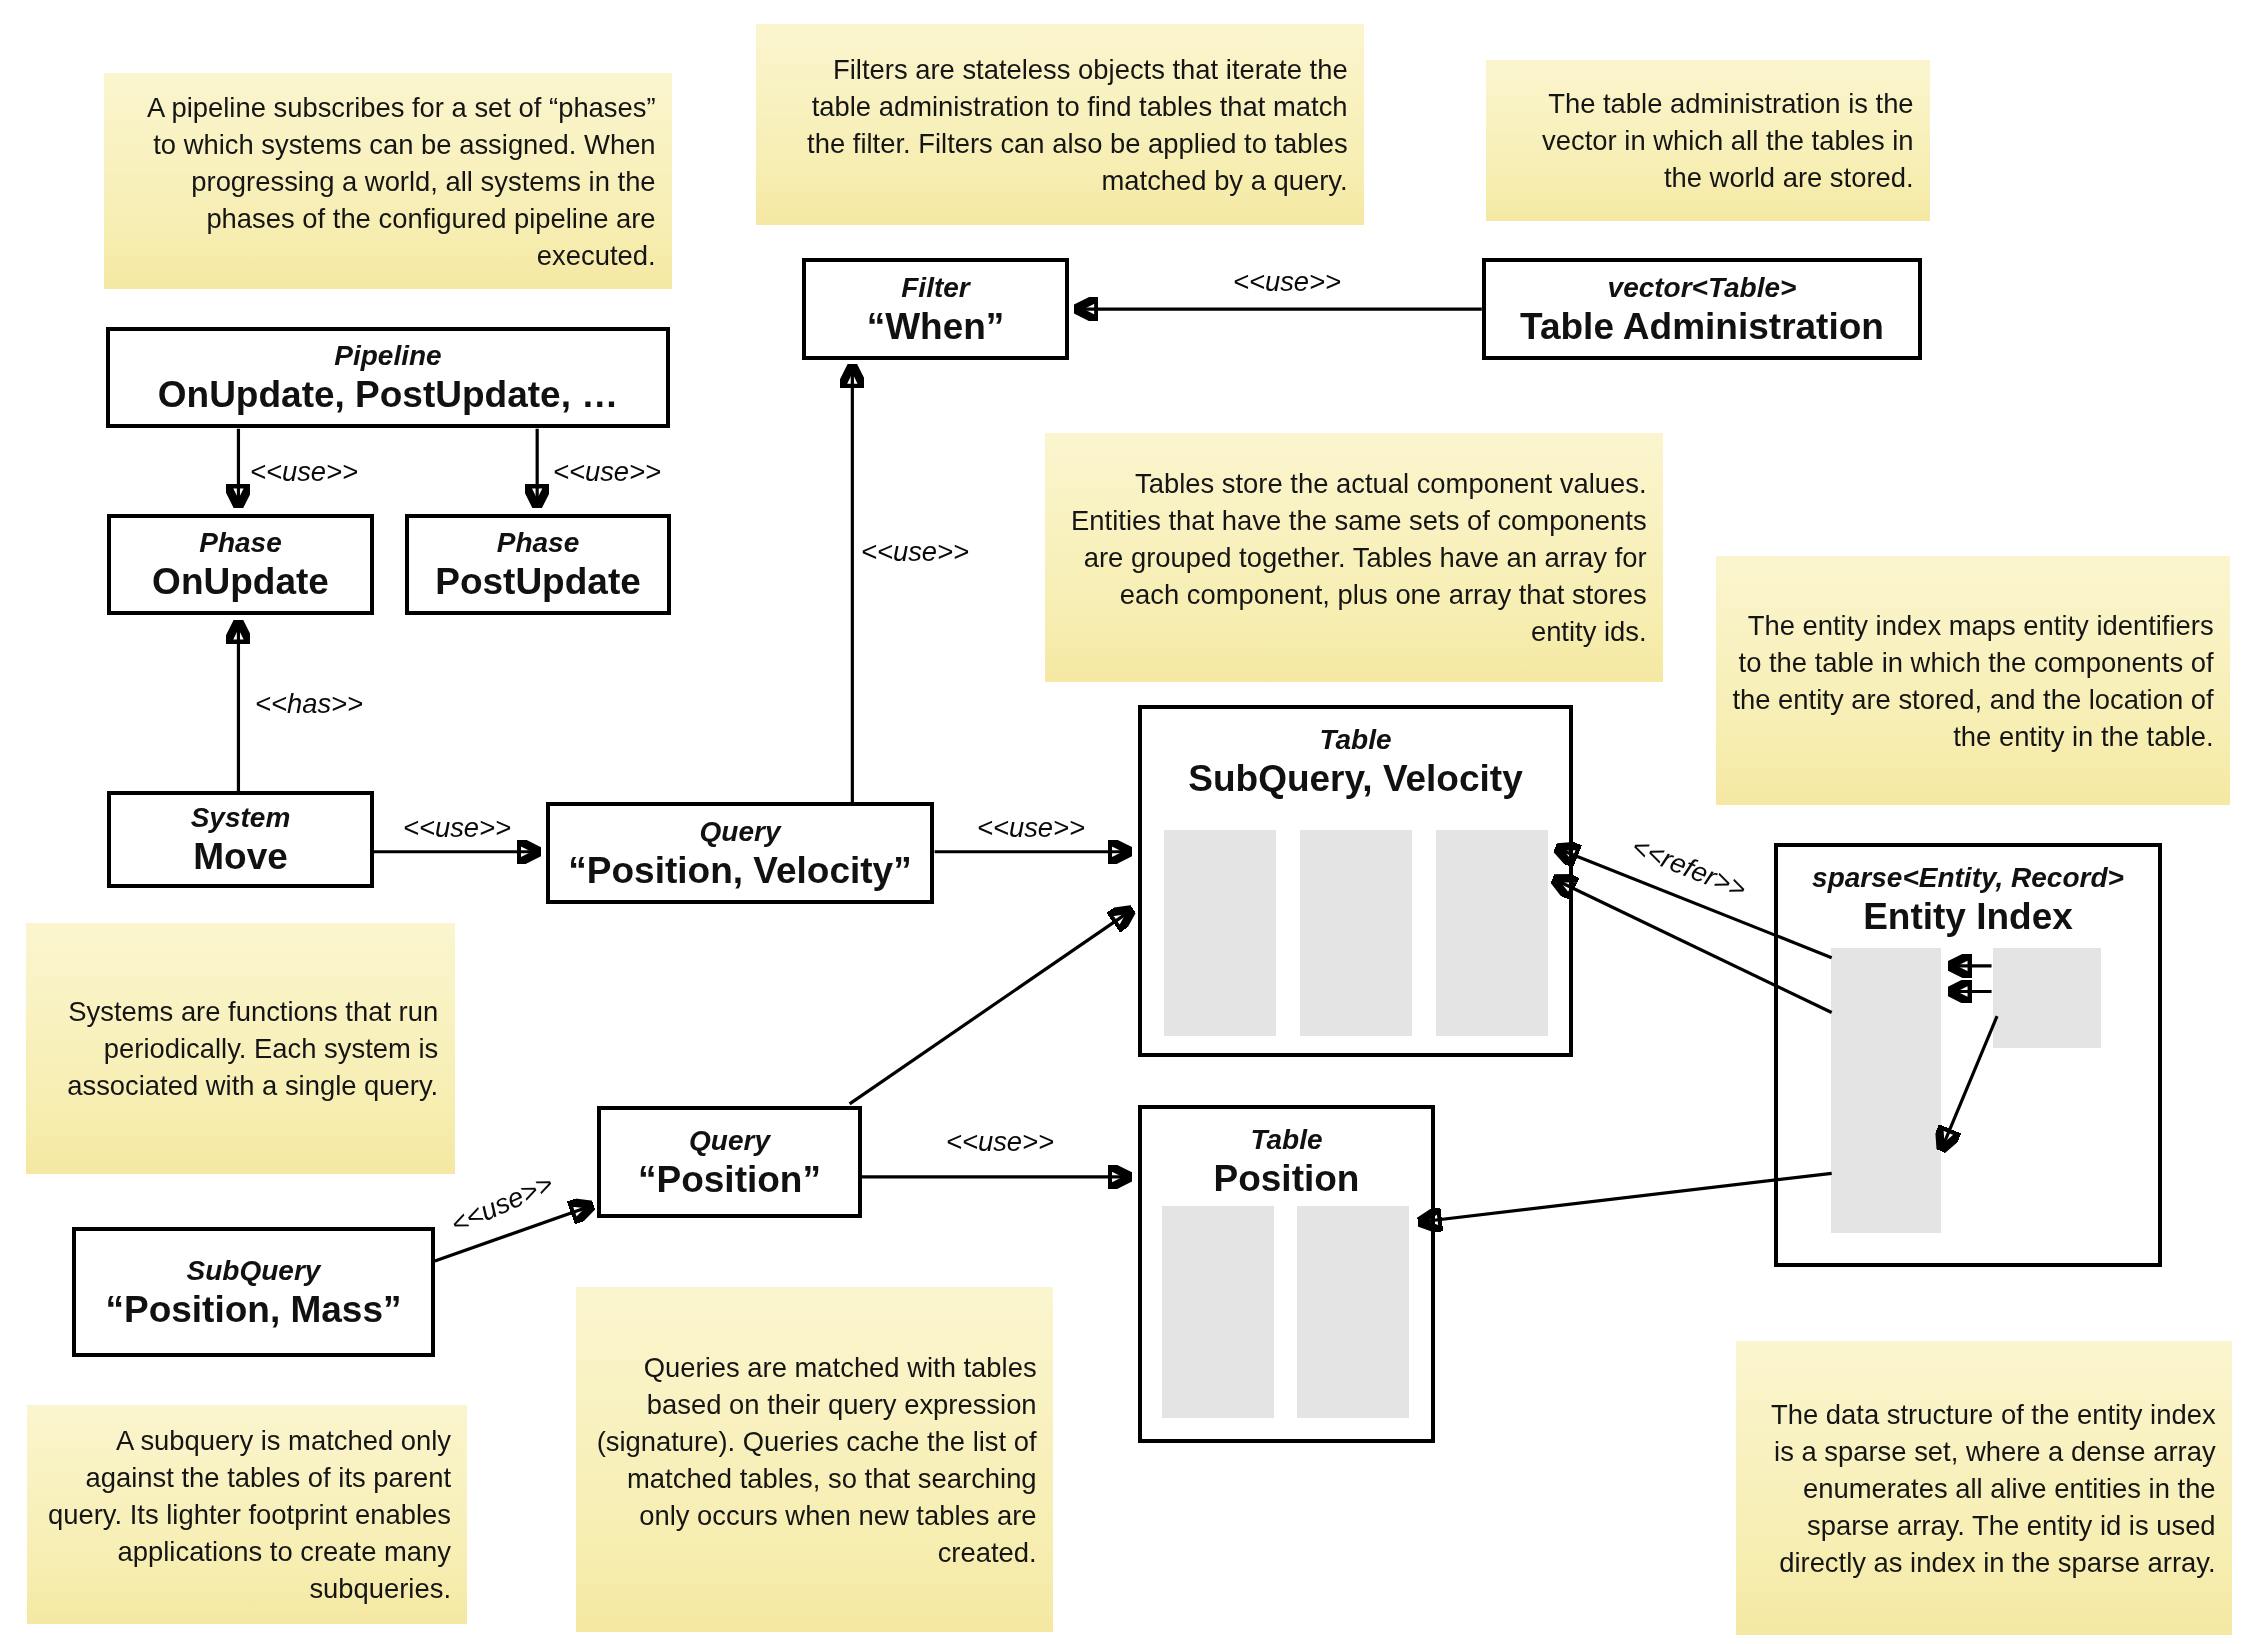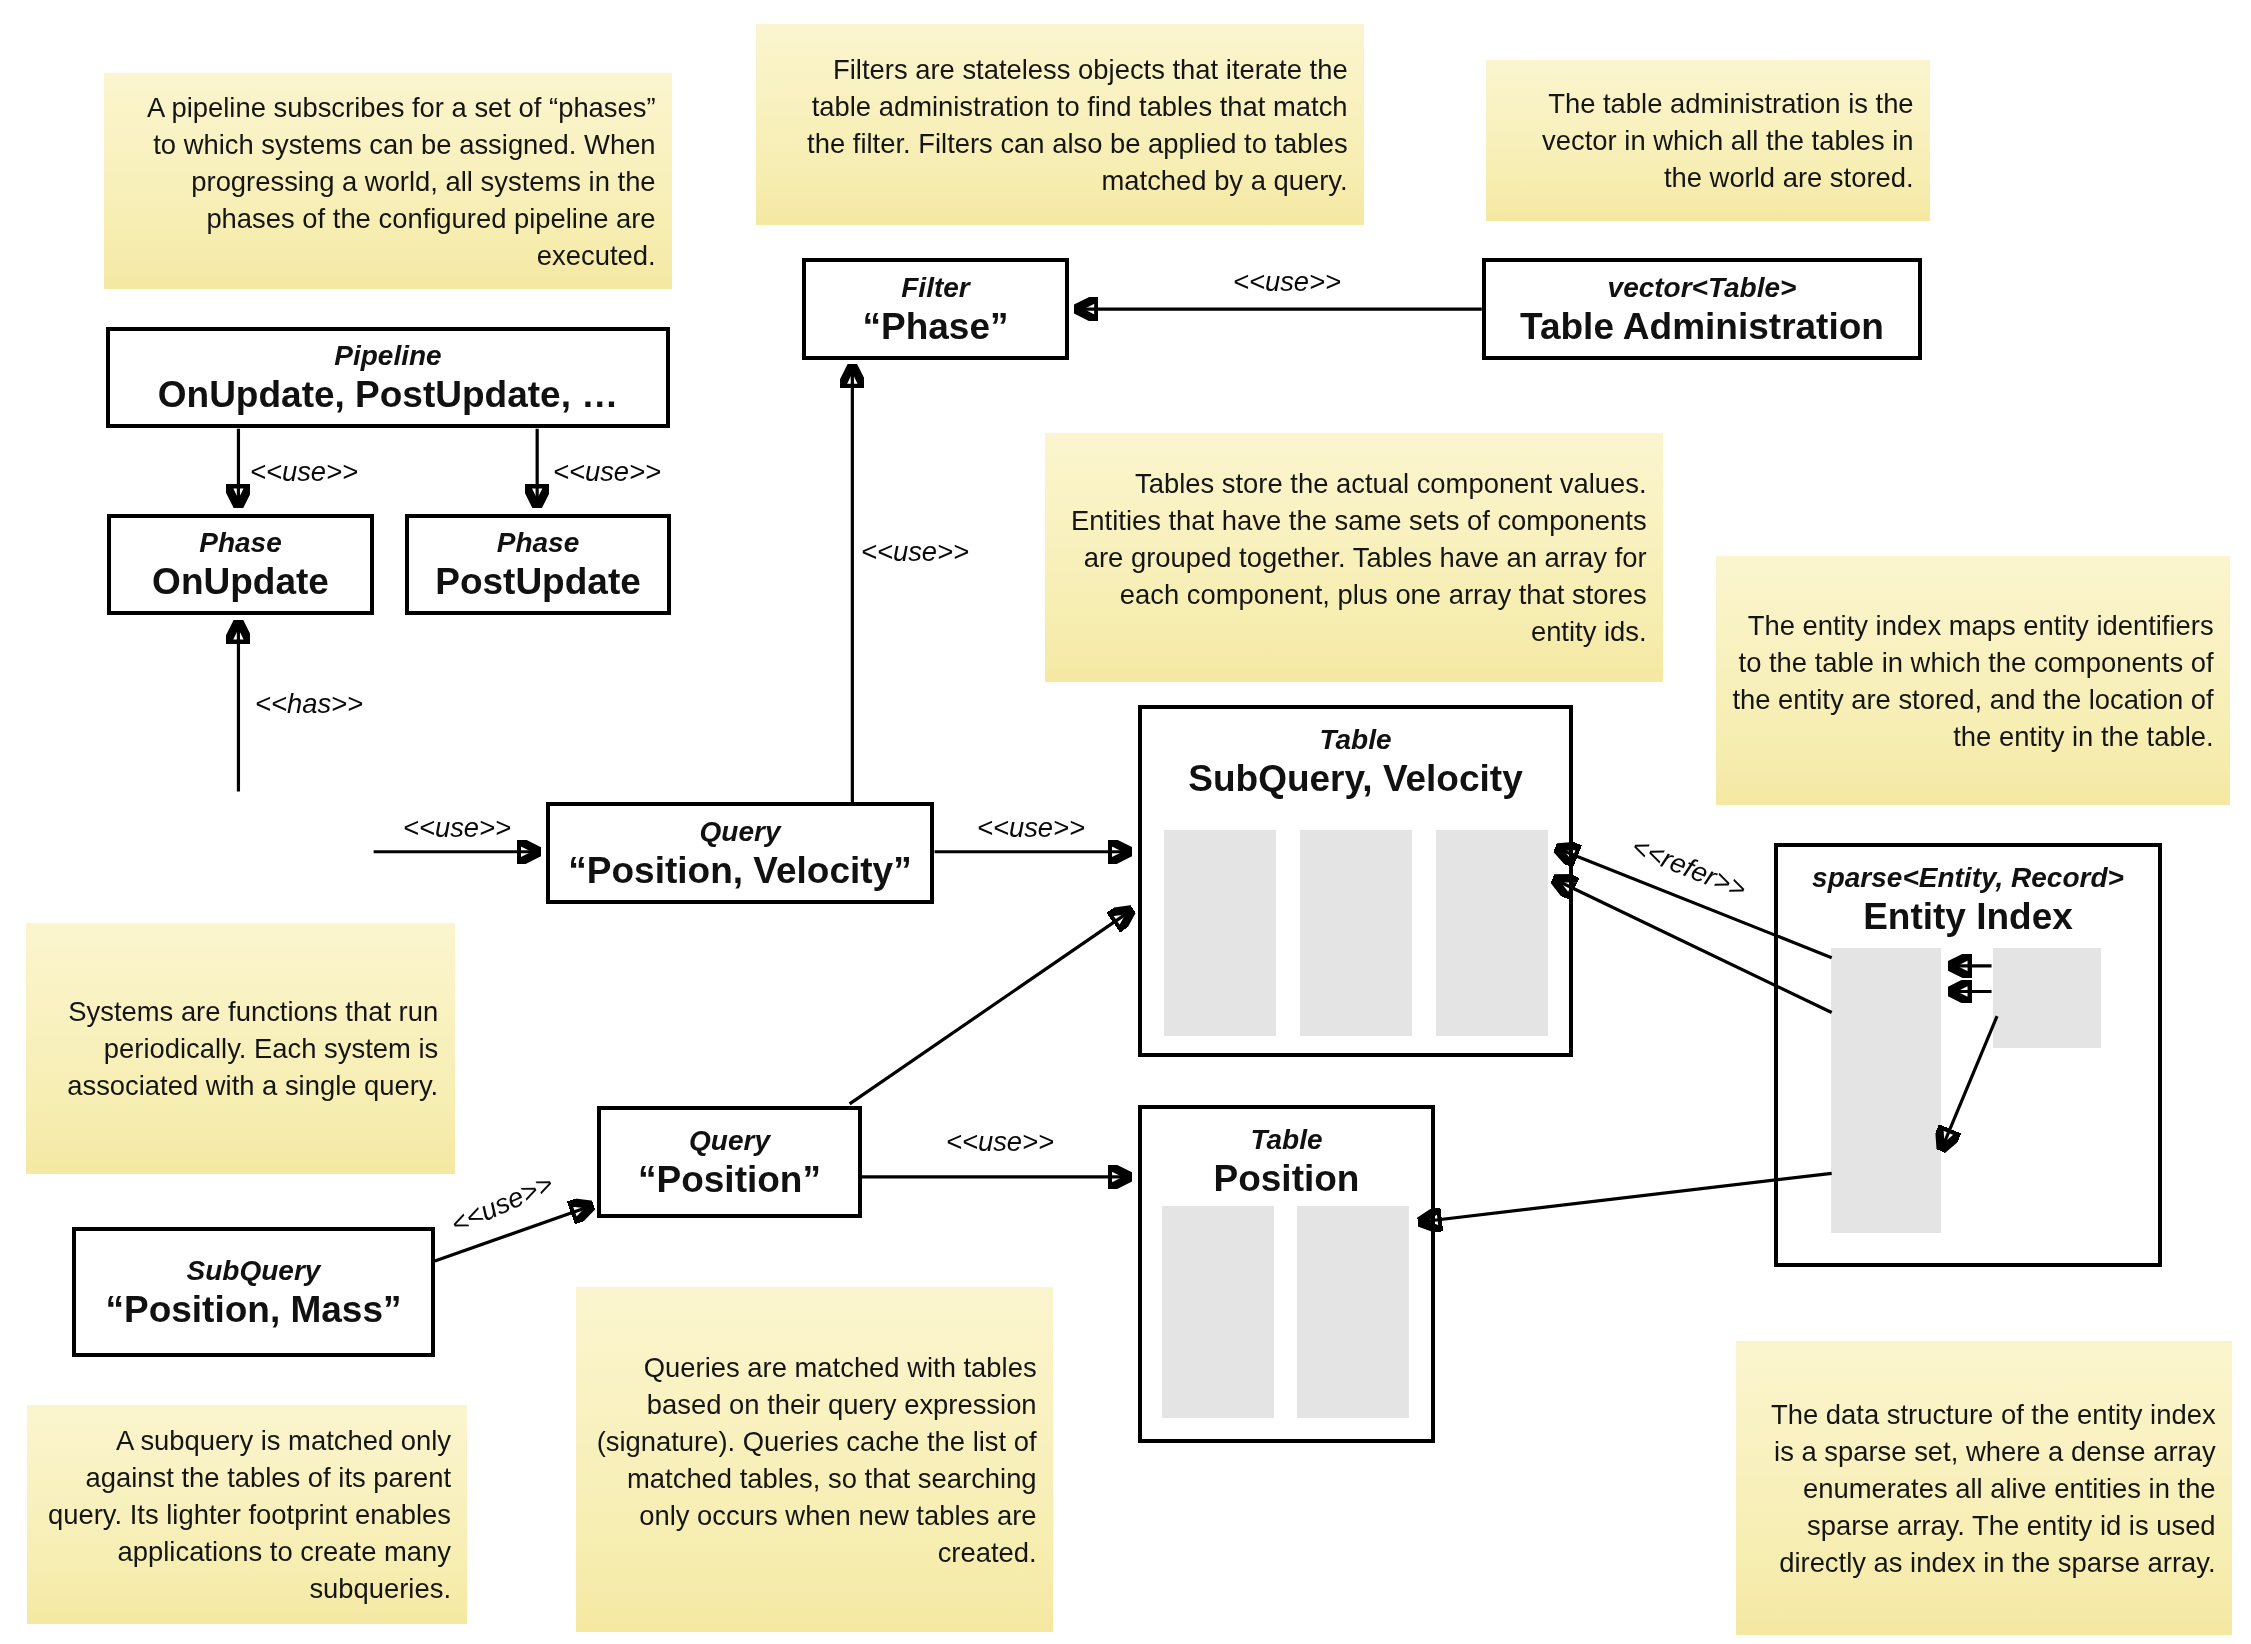--- a/index.html
+++ b/index.html
@@ -78,29 +78,33 @@
   <div class="ubox" style="left:107px;top:514px;width:267px;height:101px;">
     <div class="stereo">Phase</div>
     <div class="blabel">OnUpdate</div>
   </div>
 
   <div class="ubox" style="left:405px;top:514px;width:266px;height:101px;">
     <div class="stereo">Phase</div>
     <div class="blabel">PostUpdate</div>
   </div>
 
+  <div class="ubox" style="left:107px;top:791px;width:267px;height:97px;">
+    <div class="stereo">System</div>
+    <div class="blabel">Move</div>
+  </div>
 
   <div class="ubox" style="left:546px;top:802px;width:388px;height:102px;">
     <div class="stereo">Query</div>
     <div class="blabel">“Position, Velocity”</div>
   </div>
 
   <div class="ubox" style="left:802px;top:258px;width:267px;height:102px;">
     <div class="stereo">Filter</div>
-    <div class="blabel">“Phase”</div>
+    <div class="blabel">“When”</div>
   </div>
 
   <div class="ubox" style="left:1482px;top:258px;width:440px;height:102px;">
     <div class="stereo">vector&lt;Table&gt;</div>
     <div class="blabel">Table Administration</div>
   </div>
 
   <div class="ubox tbox" style="left:1138px;top:705px;width:435px;height:352px;">
     <div class="stereo">Table</div>
     <div class="blabel">SubQuery, Velocity</div>

